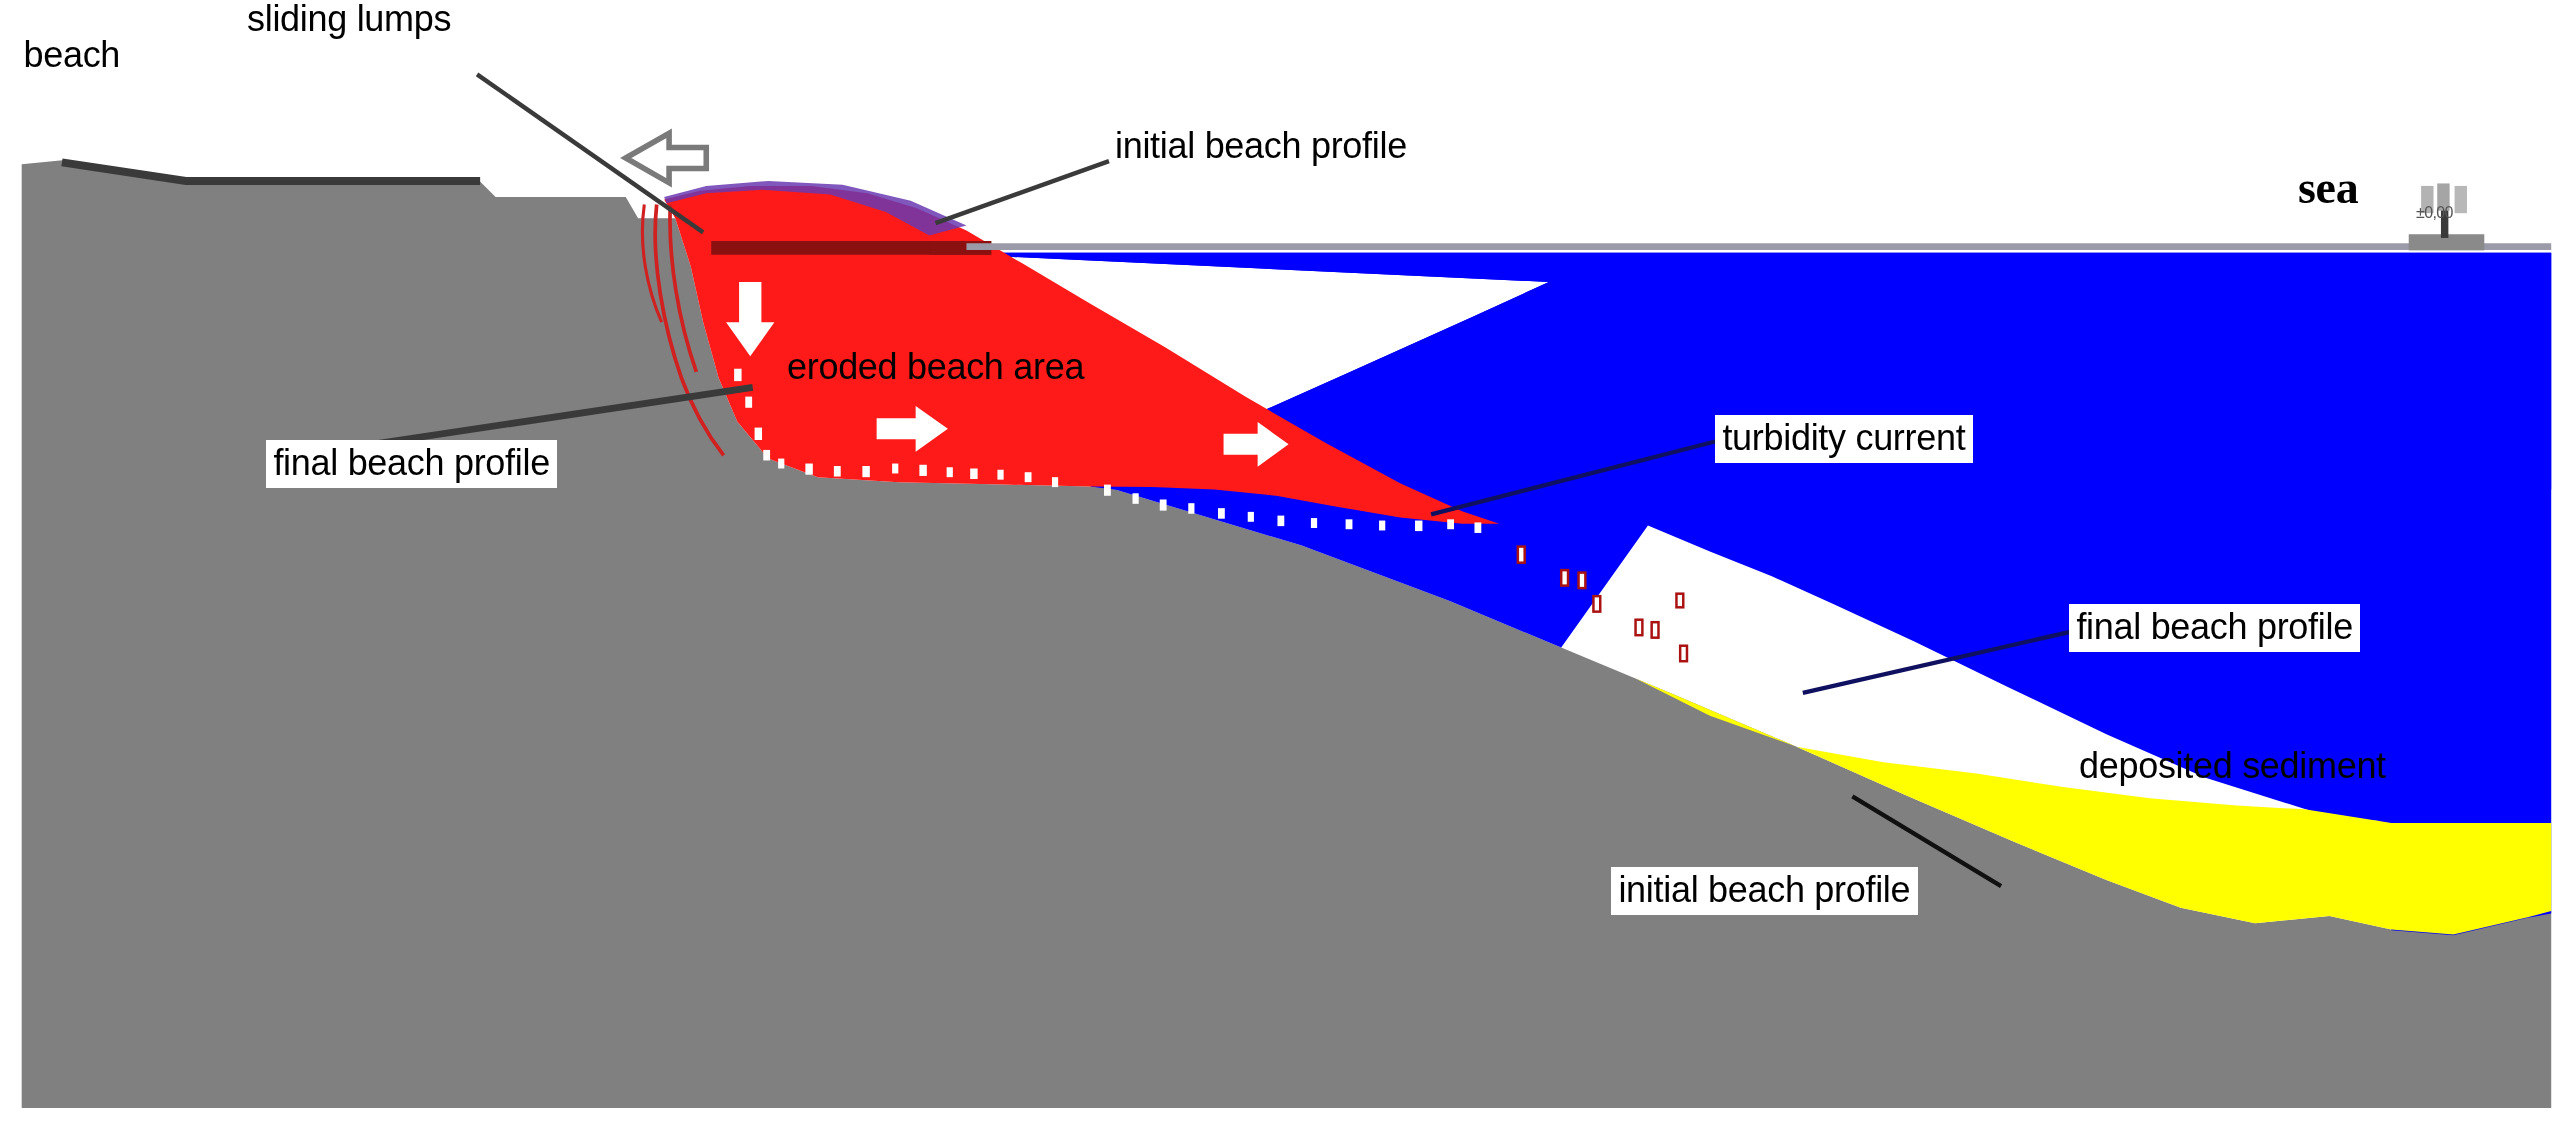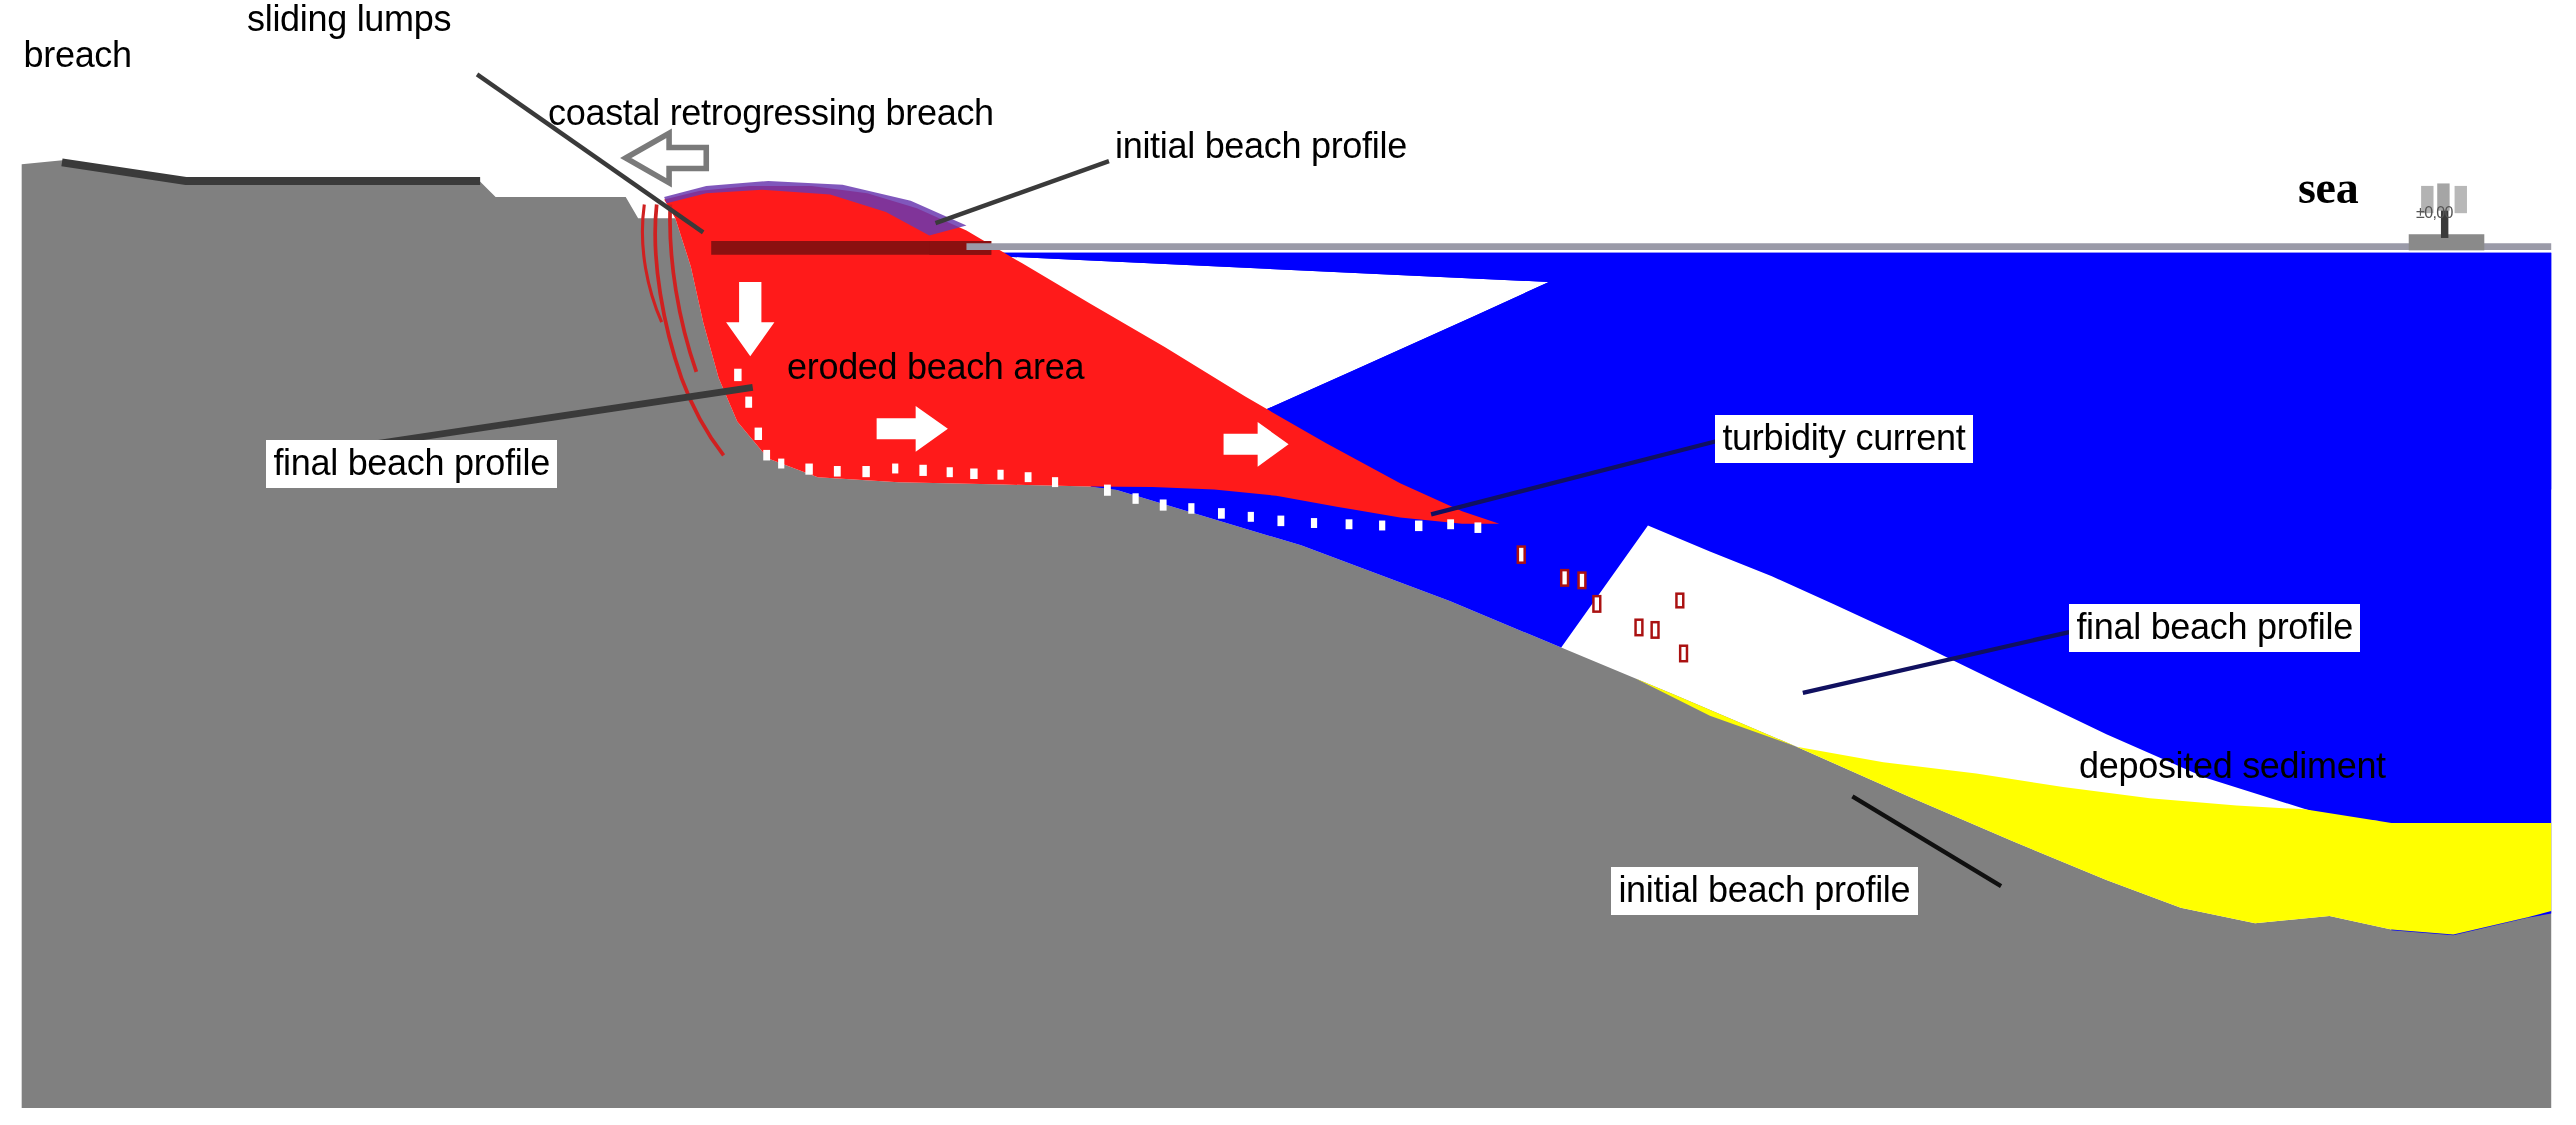--- a/index.html
+++ b/index.html
@@ -177,25 +177,24 @@
     <g>
       <rect x="3888" y="378" width="122" height="26" fill="#8A8A8A"></rect>
       <rect x="3940" y="322" width="12" height="62" fill="#3A3A3A"></rect>
       <rect x="3908" y="300" width="20" height="44" fill="#B3B3B3"></rect>
       <rect x="3934" y="296" width="20" height="44" fill="#A5A5A5"></rect>
       <rect x="3962" y="300" width="20" height="44" fill="#B8B8B8"></rect>
     </g>
 
   </svg>
 
-  <div class="lbl lbl-plain" style="left:23.5px; top:36px;">breach</div>
+  <div class="lbl lbl-plain" style="left:23.5px; top:36px;">beach</div>
 
   <div class="lbl lbl-plain" style="left:247px; top:0px;text-align:right;">sliding lumps</div>
 
-  <div class="lbl lbl-plain" style="left:548px; top:94px;">coastal retrogressing breach</div>
 
   <div class="lbl lbl-plain" style="left:1115px; top:127px;">initial beach profile</div>
 
   <div class="lbl lbl-sea" style="left:2298px; top:164px;font-family:Liberation Serif, serif;">sea</div>
 
   <div class="lbl lbl-tide" style="left:2416px; top:186px;margin-top:19px;">±0,00</div>
 
   <div class="lbl lbl-plain" style="left:787px; top:348px;">eroded beach area</div>
 
   <div class="lbl lbl-box" style="left:266px; top:440px;">final beach profile</div>

